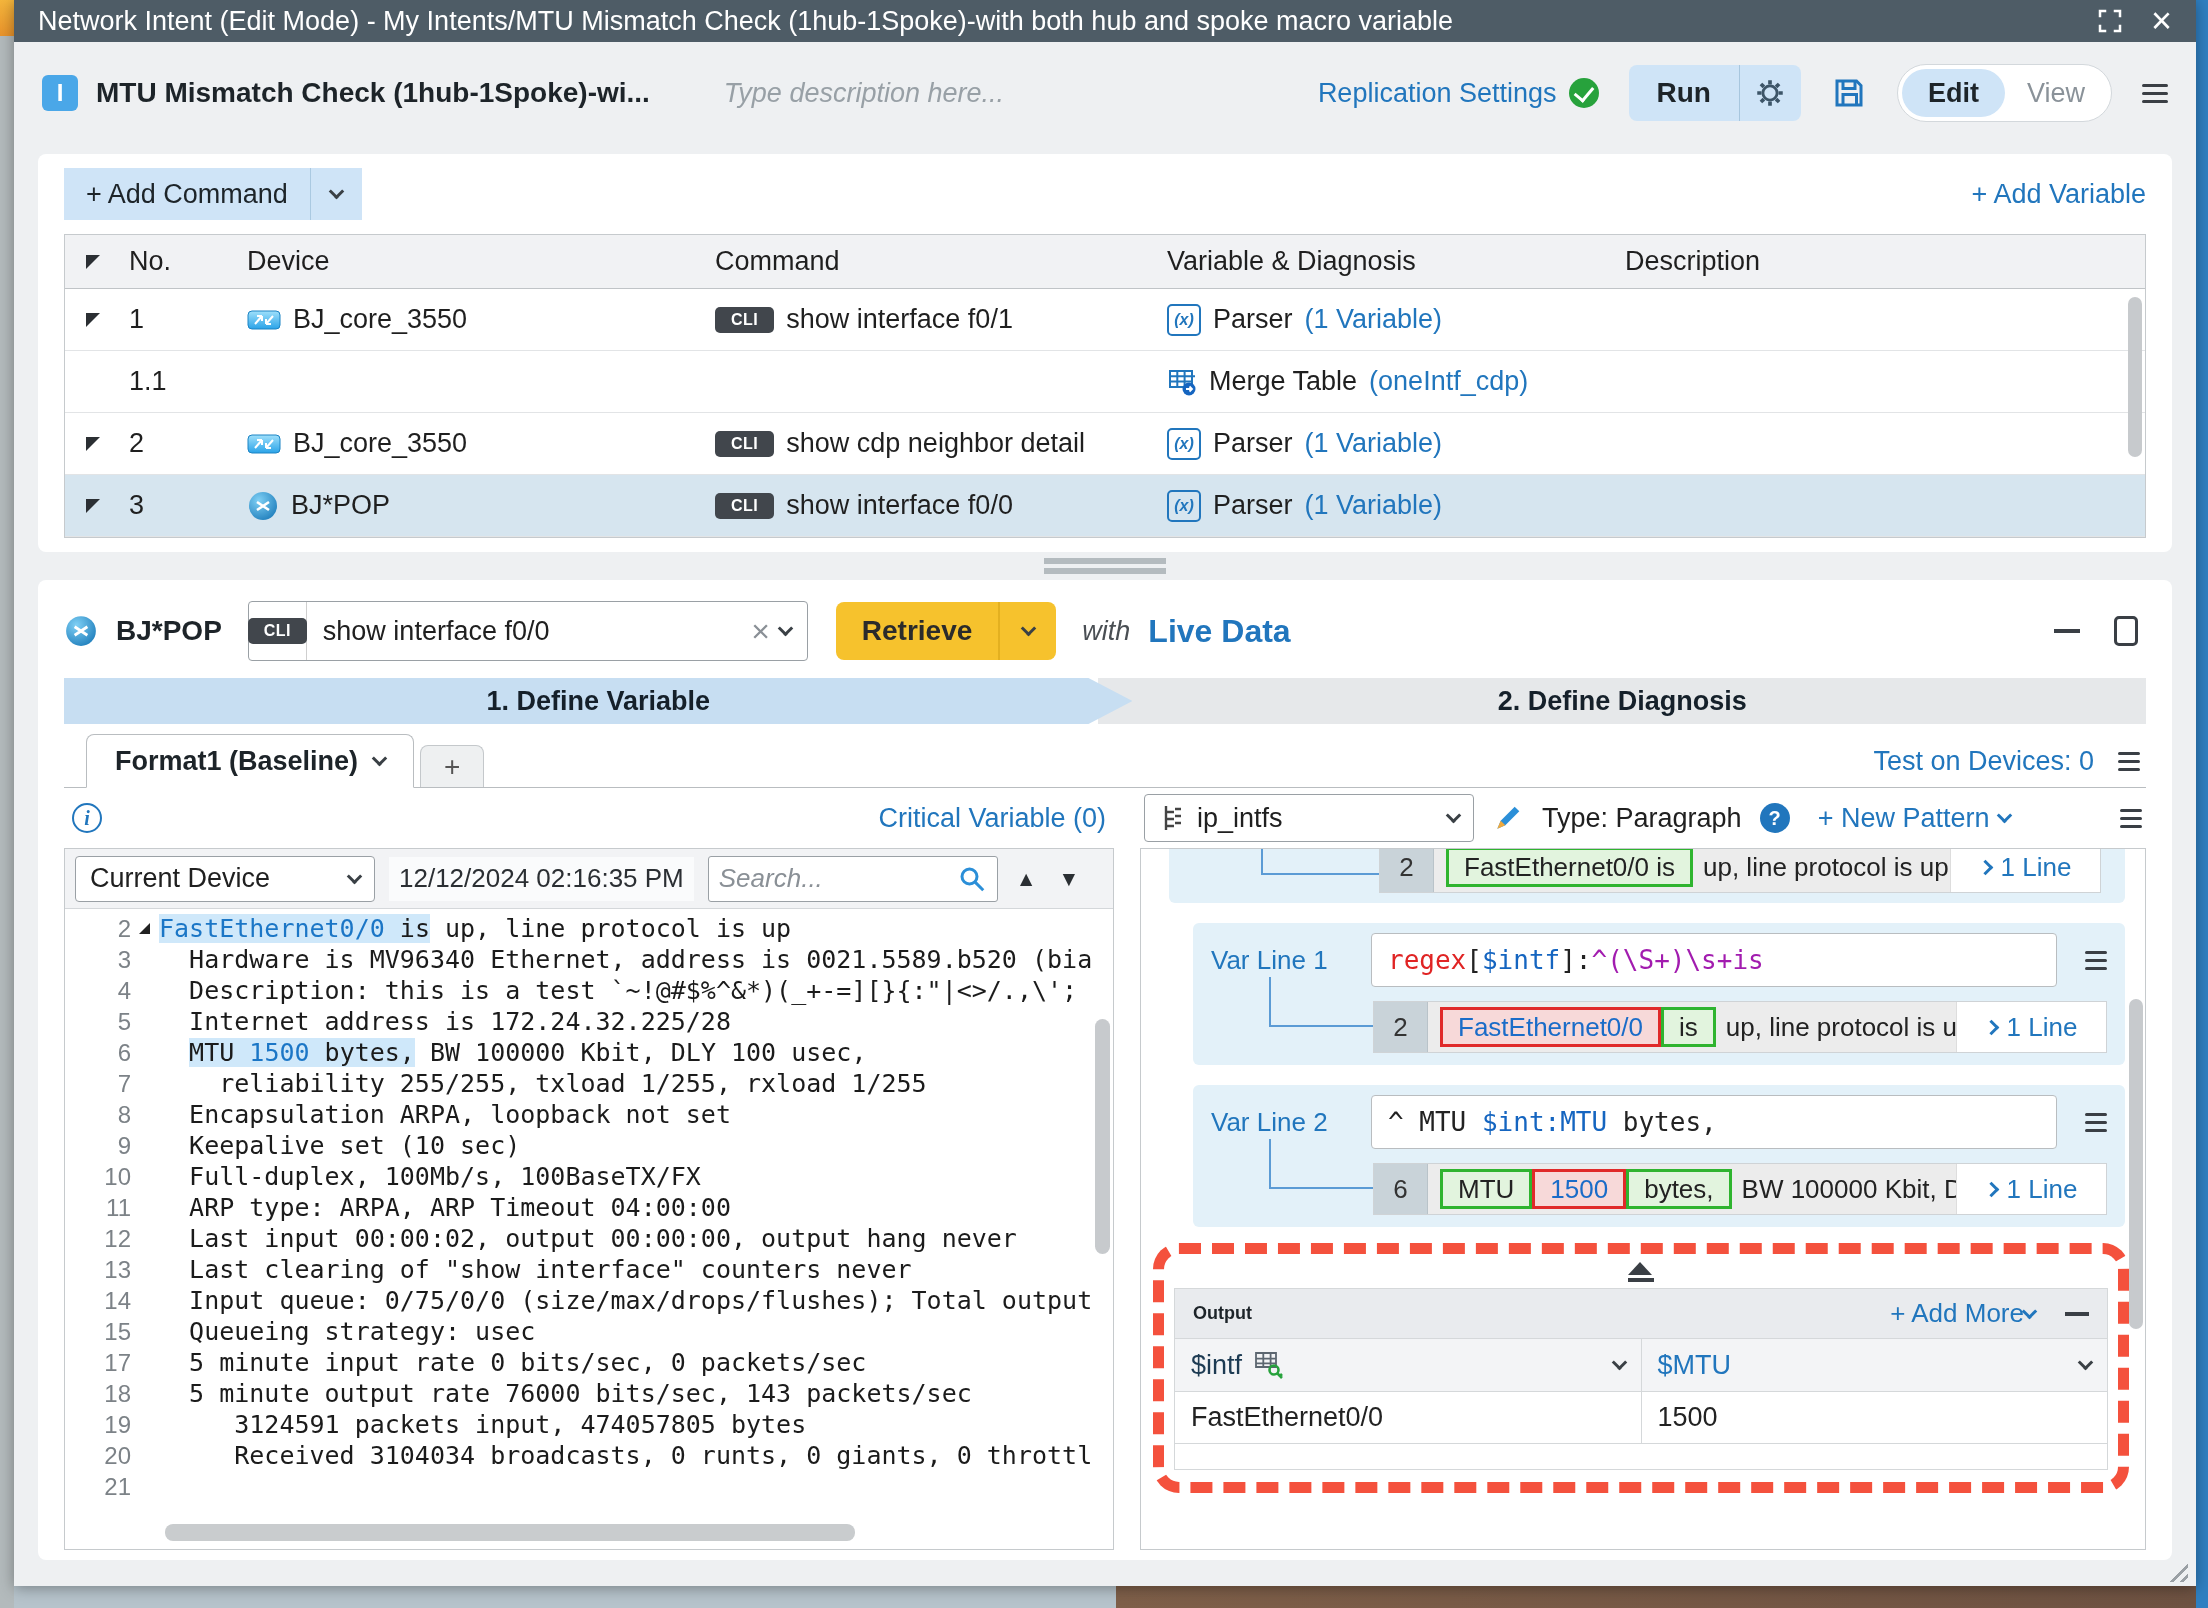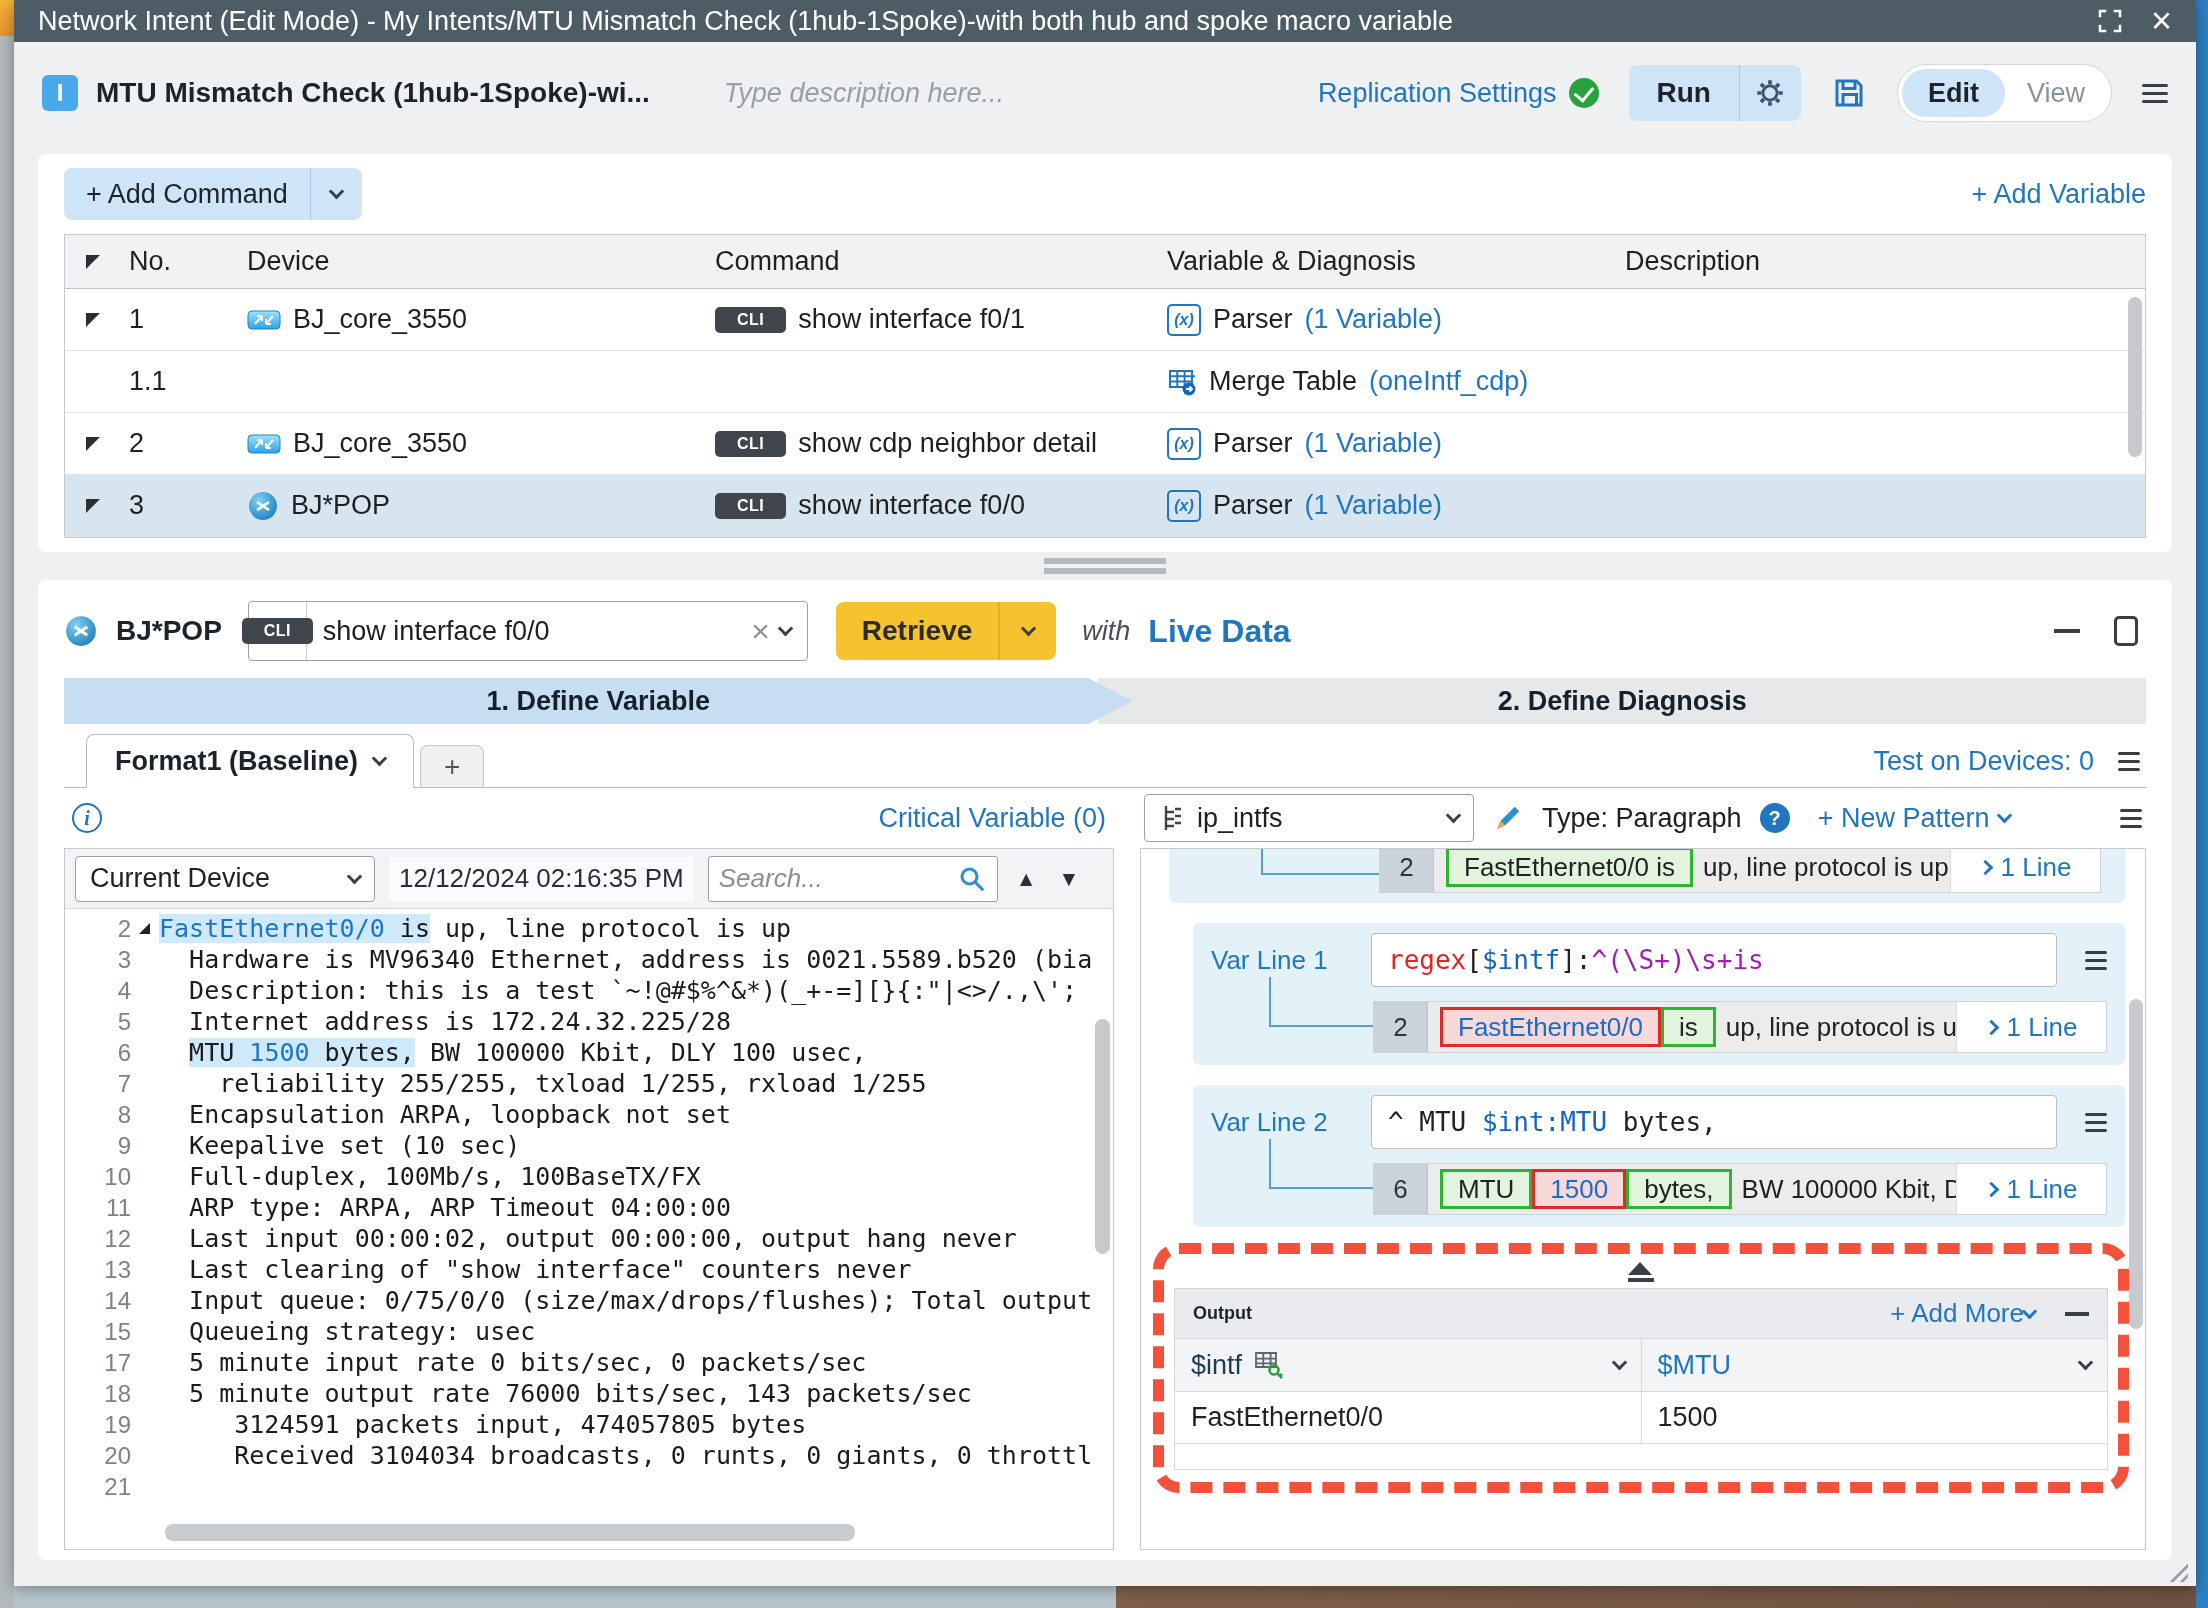--- a/index.html
+++ b/index.html
@@ -37,34 +37,34 @@
   .burger i{display:block;width:26px;height:3px;background:#3a3f45;border-radius:2px}
   .burger.sm i{width:22px}
   
   .chev{display:inline-block;width:11px;height:11px;border-right:3px solid #3a4045;border-bottom:3px solid #3a4045;transform:rotate(45deg);margin-top:-5px}
   .chev.blue{border-color:#2176bd}
   .chev.right{transform:rotate(-45deg);margin-top:0}
   
   .card{background:#fff;border-radius:8px;margin:0 24px}
   .card-top{margin-top:10px;padding:14px 26px 14px;flex:none}
   .tbar{display:flex;align-items:center;margin-bottom:14px}
-  .addcmd{display:flex;align-items:center;background:#cfe4f7;border-radius:8px;height:52px;overflow:hidden}
+  .addcmd{display:flex;align-items:center;background:#cfe4f7;border-radius:0;height:52px;overflow:hidden}
   .addcmd .lbl{padding:0 22px;font-size:27px;color:#1d2429}
   .addcmd .dd{width:52px;height:100%;display:flex;align-items:center;justify-content:center;border-left:1px solid #aac9e1}
   .addvar{margin-left:auto;color:#2176bd;font-size:27px}
   
   .ctable{border:1px solid #c6cacd;position:relative}
   .thead,.trow{display:grid;grid-template-columns:64px 118px 468px 452px 458px 1fr;align-items:center}
   .thead{height:54px;background:#f1f2f4;border-bottom:1px solid #c0c4c7;color:#2b2f33;font-size:27px}
   .trow{height:62px;border-bottom:1px solid #e2e4e6;background:#fff}
   .trow.sel{background:#d6e5ef}
   .tc{display:flex;align-items:center;gap:12px;font-size:27px;color:#1f1f1f;padding-right:8px;overflow:hidden;white-space:nowrap}
   .c-exp{justify-content:center}
   .exp{width:0;height:0;border-top:14px solid #2b2f33;border-right:14px solid transparent;display:inline-block}
-  .clibadge{background:#41464c;color:#fff;font-size:16px;font-weight:700;border-radius:5px;padding:4px 22px;letter-spacing:.5px;flex:none}
+  .clibadge{background:#41464c;color:#fff;font-size:16px;font-weight:700;border-radius:5px;padding:4px 16px;letter-spacing:.5px;flex:none}
   .parseric{width:34px;height:32px;border:2px solid #2176bd;border-radius:5px;color:#2176bd;font-size:16px;display:inline-flex;align-items:center;justify-content:center;font-style:italic;font-weight:700;flex:none}
   .vdt{color:#1f1f1f}
   .vdl{color:#2176bd}
   .tsb{position:absolute;right:3px;top:62px;width:14px;height:160px;background:#c7cacd;border-radius:7px}
   
   .split{height:28px;flex:none;display:flex;align-items:center;justify-content:center;flex-direction:column;gap:4px}
   .split i{display:block;width:122px;height:6px;background:#b4bbbf}
   
   .card-bottom{flex:1;display:flex;flex-direction:column;padding:12px 26px 0;min-height:0}
   .cmdrow{height:78px;flex:none;display:flex;align-items:center;gap:18px}

